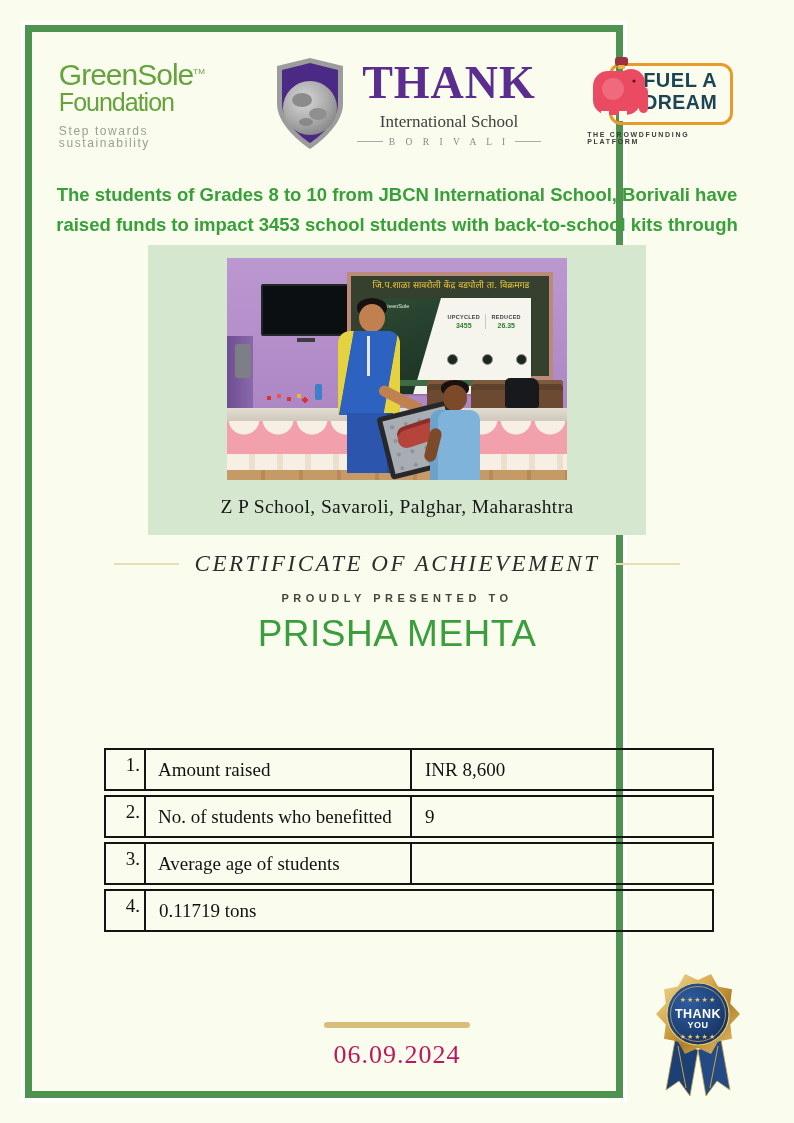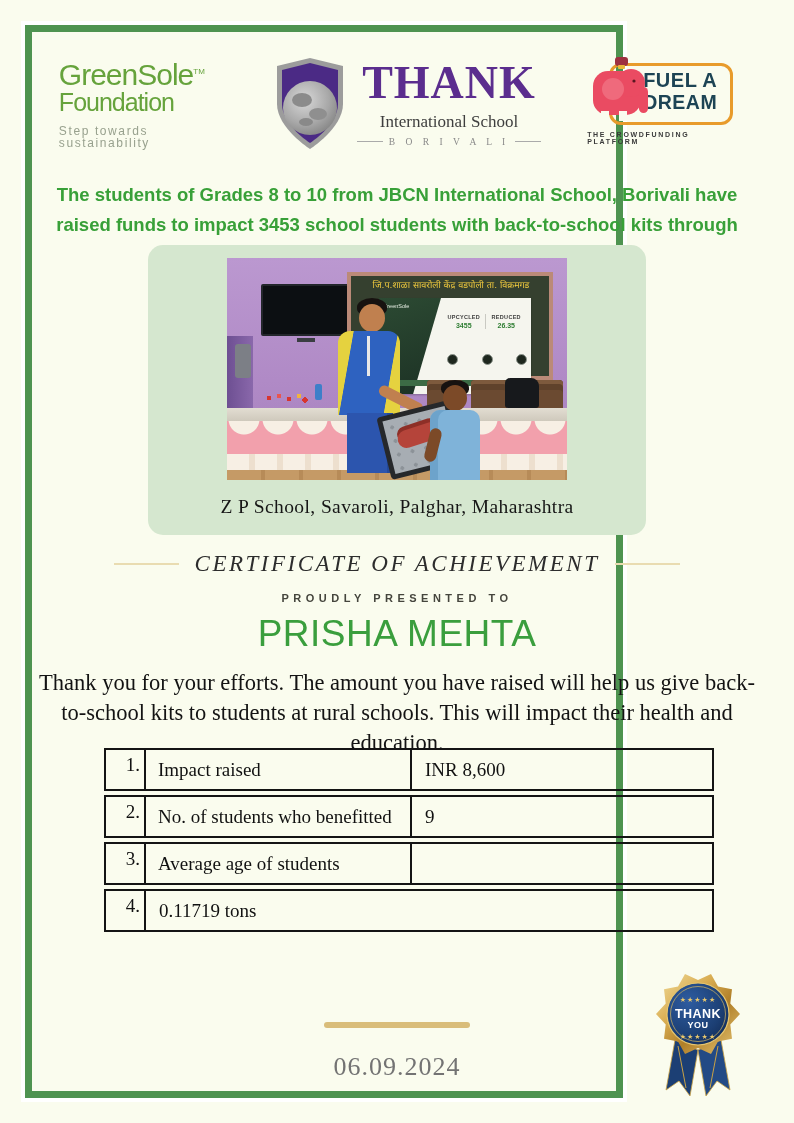--- a/index.html
+++ b/index.html
@@ -30,21 +30,21 @@
   .fad-t1 { font-size:20px; letter-spacing:0.5px; }
   .fad-t2 { font-size:19.5px; letter-spacing:0.5px; margin-top:3px; }
   .fad-tag { position:absolute; left:2px; top:68px; width:148px; font-family:"Liberation Sans", sans-serif; font-size:7px; letter-spacing:1.7px; color:#3a3a3a; font-weight:bold; }
   .fad-eleph { position:absolute; left:0; top:-8px; }
 
   
   .headline { position:absolute; top:180px; left:47px; width:700px; text-align:center;
     font-family:"Liberation Sans", sans-serif; font-weight:bold; font-size:18.5px; line-height:1.62; color:#38a038; }
 
   
-  .photo-card { position:absolute; top:245px; left:148px; width:498px; height:290px; background:#d5e7cf;border-radius:15px; }
+  .photo-card { position:absolute; top:245px; left:148px; width:498px; height:290px; background:#d5e7cf; }
   .photo { position:absolute; top:13px; left:79px; width:340px; height:222px; overflow:hidden; background:linear-gradient(180deg,#bb98d0 0%,#b08ac6 55%,#a57fbc 100%); }
   .ph-curtain { position:absolute; left:0; top:78px; width:26px; height:144px; background:linear-gradient(90deg,#6d4f92,#8a68ab); }
   .ph-fan { position:absolute; left:8px; top:86px; width:16px; height:34px; background:#7c7f86; border-radius:3px; }
   .ph-tv { position:absolute; left:34px; top:26px; width:88px; height:52px; background:#0c0f12; border:2px solid #23262b; border-radius:2px; }
   .ph-tv-stand { position:absolute; left:70px; top:80px; width:18px; height:4px; background:#3a3d42; }
   .ph-board { position:absolute; left:120px; top:14px; width:206px; height:108px; background:#35402f; border:4px solid #bb8a78; }
   .ph-board-text { position:absolute; left:2px; top:2px; width:196px; height:14px; font-family:"DejaVu Sans", sans-serif; font-size:9px; color:#f2cb3e; white-space:nowrap; overflow:hidden; text-align:center; }
   .ph-banner { position:absolute; left:152px; top:40px; width:152px; height:96px; background:#f5f5ee; box-shadow:0 1px 2px rgba(0,0,0,.25); }
   .ph-banner-art { position:absolute; left:0; top:0; width:62px; height:96px; background:linear-gradient(160deg,#2c4a33,#1c3124); clip-path:polygon(0 0,100% 0,55% 100%,0 100%); }
   .ph-banner-brand { position:absolute; left:4px; top:5px; font-family:"Liberation Sans", sans-serif; font-size:5.5px; color:#e8efe4; }
@@ -95,21 +95,21 @@
   
   .cert-table { position:absolute; top:748px; left:104px; width:610px; }
   .t-row { display:flex; border:2px solid #141414; height:43px; margin-bottom:4px; background:transparent; }
   .t-num { width:40px; border-right:2px solid #141414; font-size:19px; color:#111; display:flex; justify-content:flex-end; align-items:flex-start; padding:4px 4px 0 0; }
   .t-label { width:266px; border-right:2px solid #141414; font-size:19px; color:#111; display:flex; align-items:center; padding-left:12px; }
   .t-value { flex:1; font-size:19px; color:#111; display:flex; align-items:center; padding-left:13px; }
 
   
   .date-block { position:absolute; top:1022px; left:0; width:794px; text-align:center; }
   .date-line { width:146px; height:6px; background:#d9bd7a; border-radius:3px; margin:0 auto; }
-  .date-text { font-size:26px; color:#737373; margin-top:24px; letter-spacing:1px; }
+  .date-text { font-size:26px; color:#be185d; margin-top:12px; letter-spacing:1px; }
   .badge { position:absolute; top:960px; left:648px; width:100px; height:140px; }
   .badge text { font-family:"Liberation Sans", sans-serif; }
 </style>
 </head>
 <body>
 
 <div class="page">
   <div class="frame"></div>
 
   <div class="logos">
@@ -225,26 +225,25 @@
     <div class="photo-caption">Z P School, Savaroli, Palghar, Maharashtra</div>
   </div>
 
   <div class="cert-title-row">
     <div class="line"></div>
     <div class="cert-title">CERTIFICATE OF ACHIEVEMENT</div>
     <div class="line"></div>
   </div>
   <div class="presented">PROUDLY PRESENTED TO</div>
   <div class="recipient">PRISHA MEHTA</div>
-  <div class="message">Thank you for your efforts. The amount you have raised will help us give back-to-school kits to students at rural schools. This will impact their health and education.</div>
 
   <div class="cert-table">
     <div class="t-row">
       <div class="t-num">1.</div>
-      <div class="t-label">Impact raised</div>
+      <div class="t-label">Amount raised</div>
       <div class="t-value">INR 8,600</div>
     </div>
     <div class="t-row">
       <div class="t-num">2.</div>
       <div class="t-label">No. of students who benefitted</div>
       <div class="t-value">9</div>
     </div>
     <div class="t-row">
       <div class="t-num">3.</div>
       <div class="t-label">Average age of students</div>

